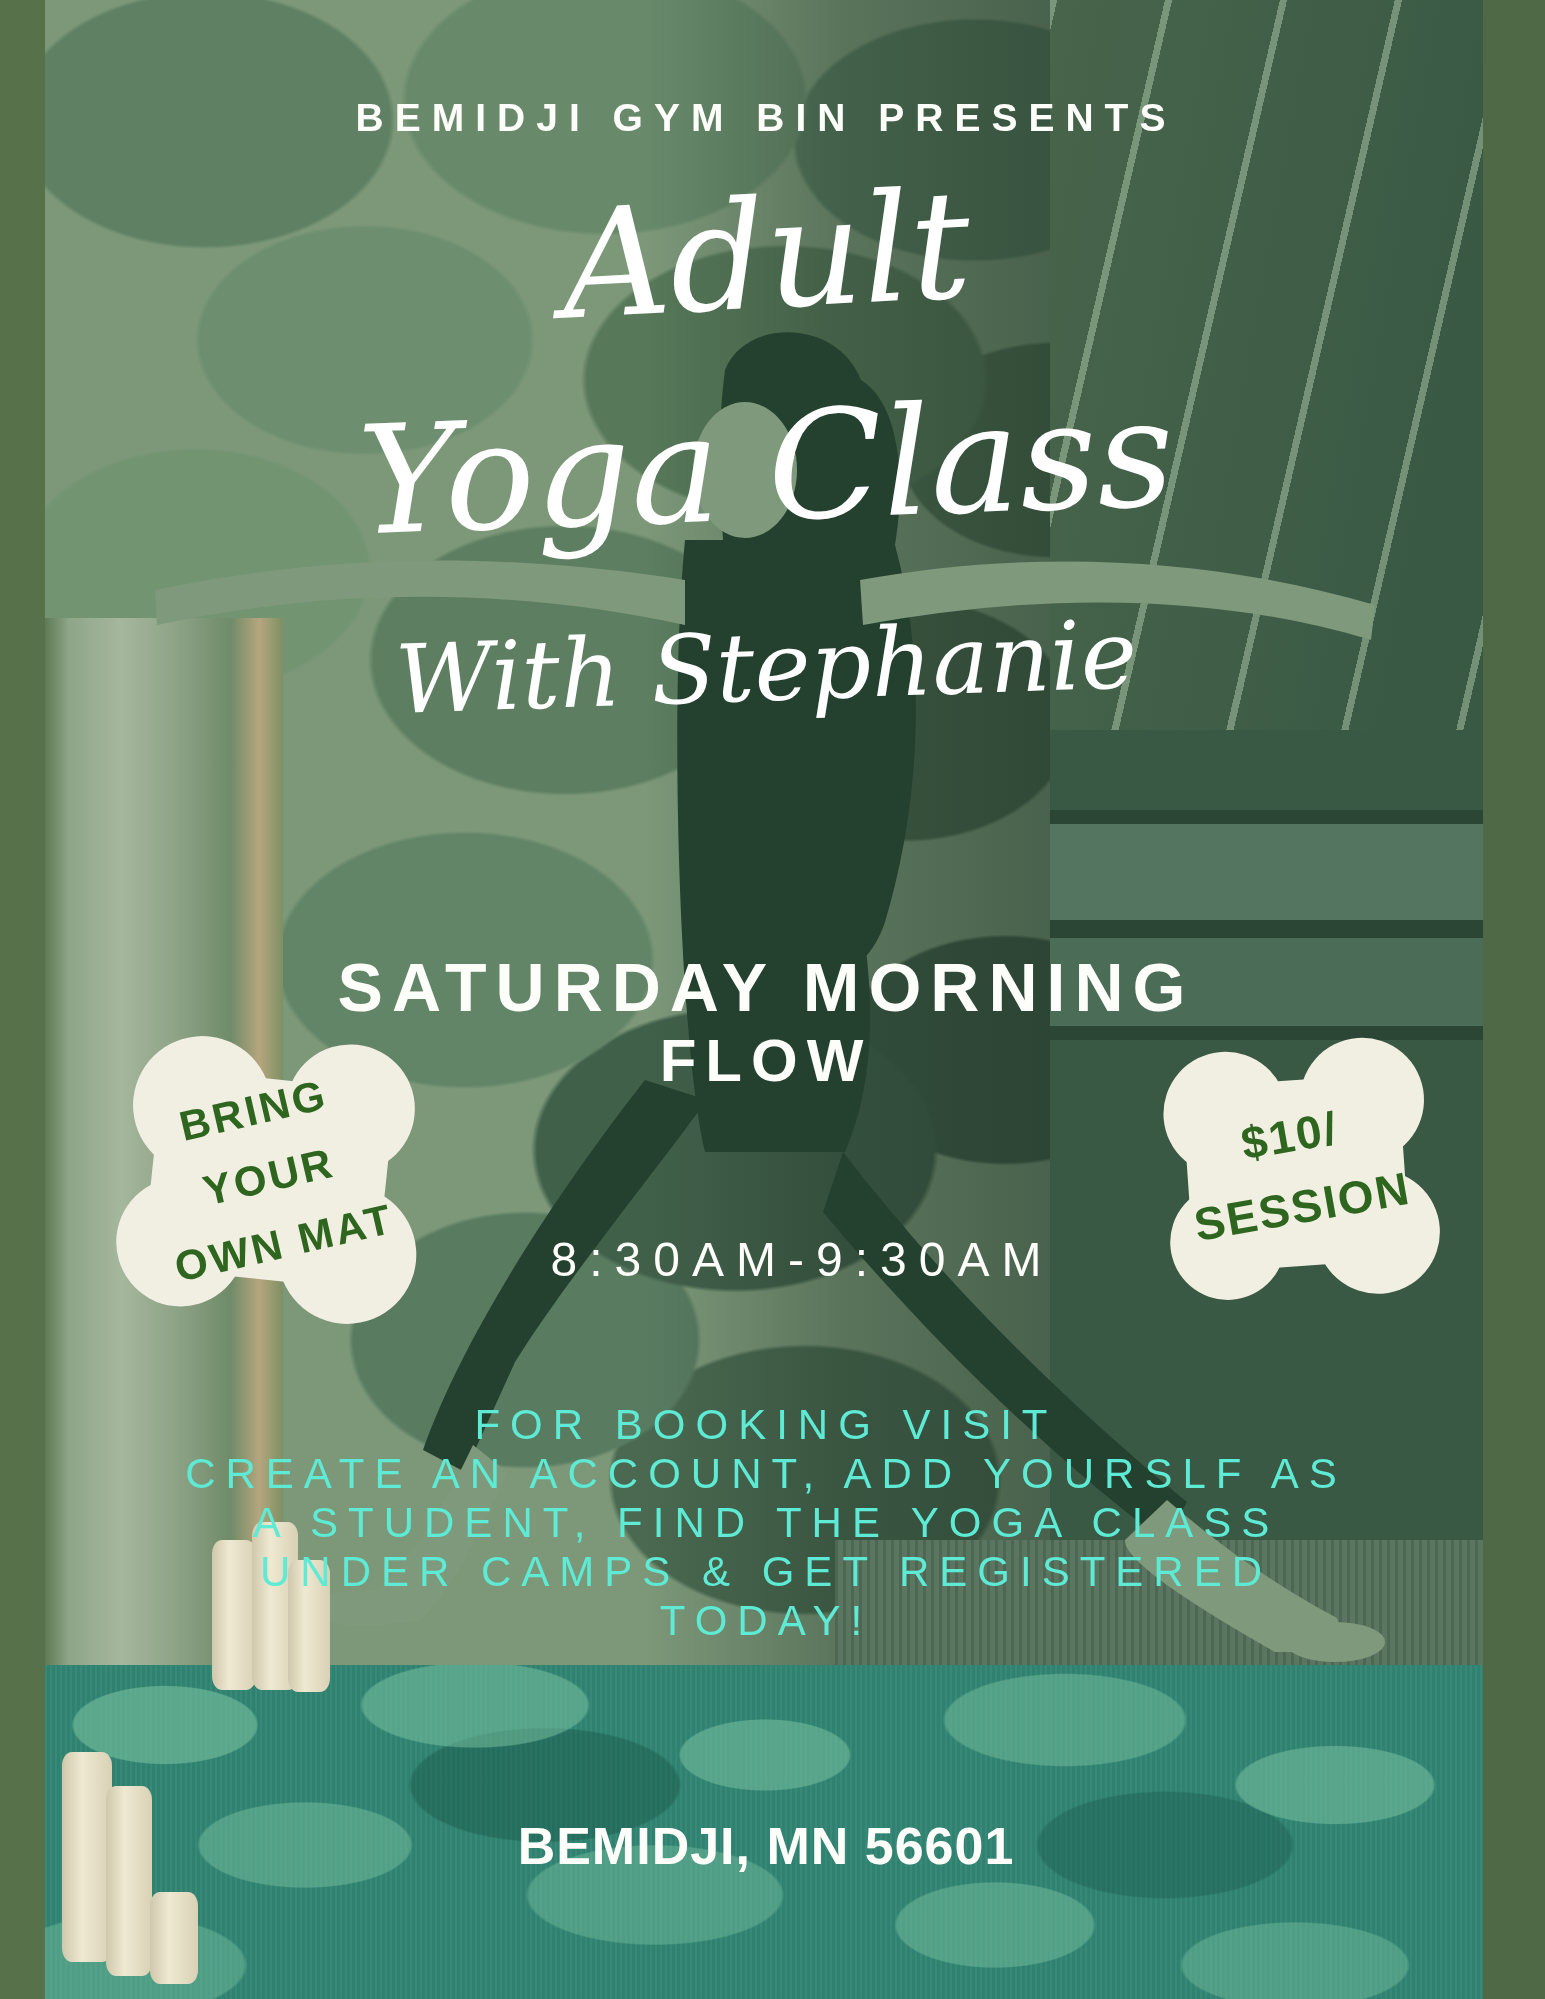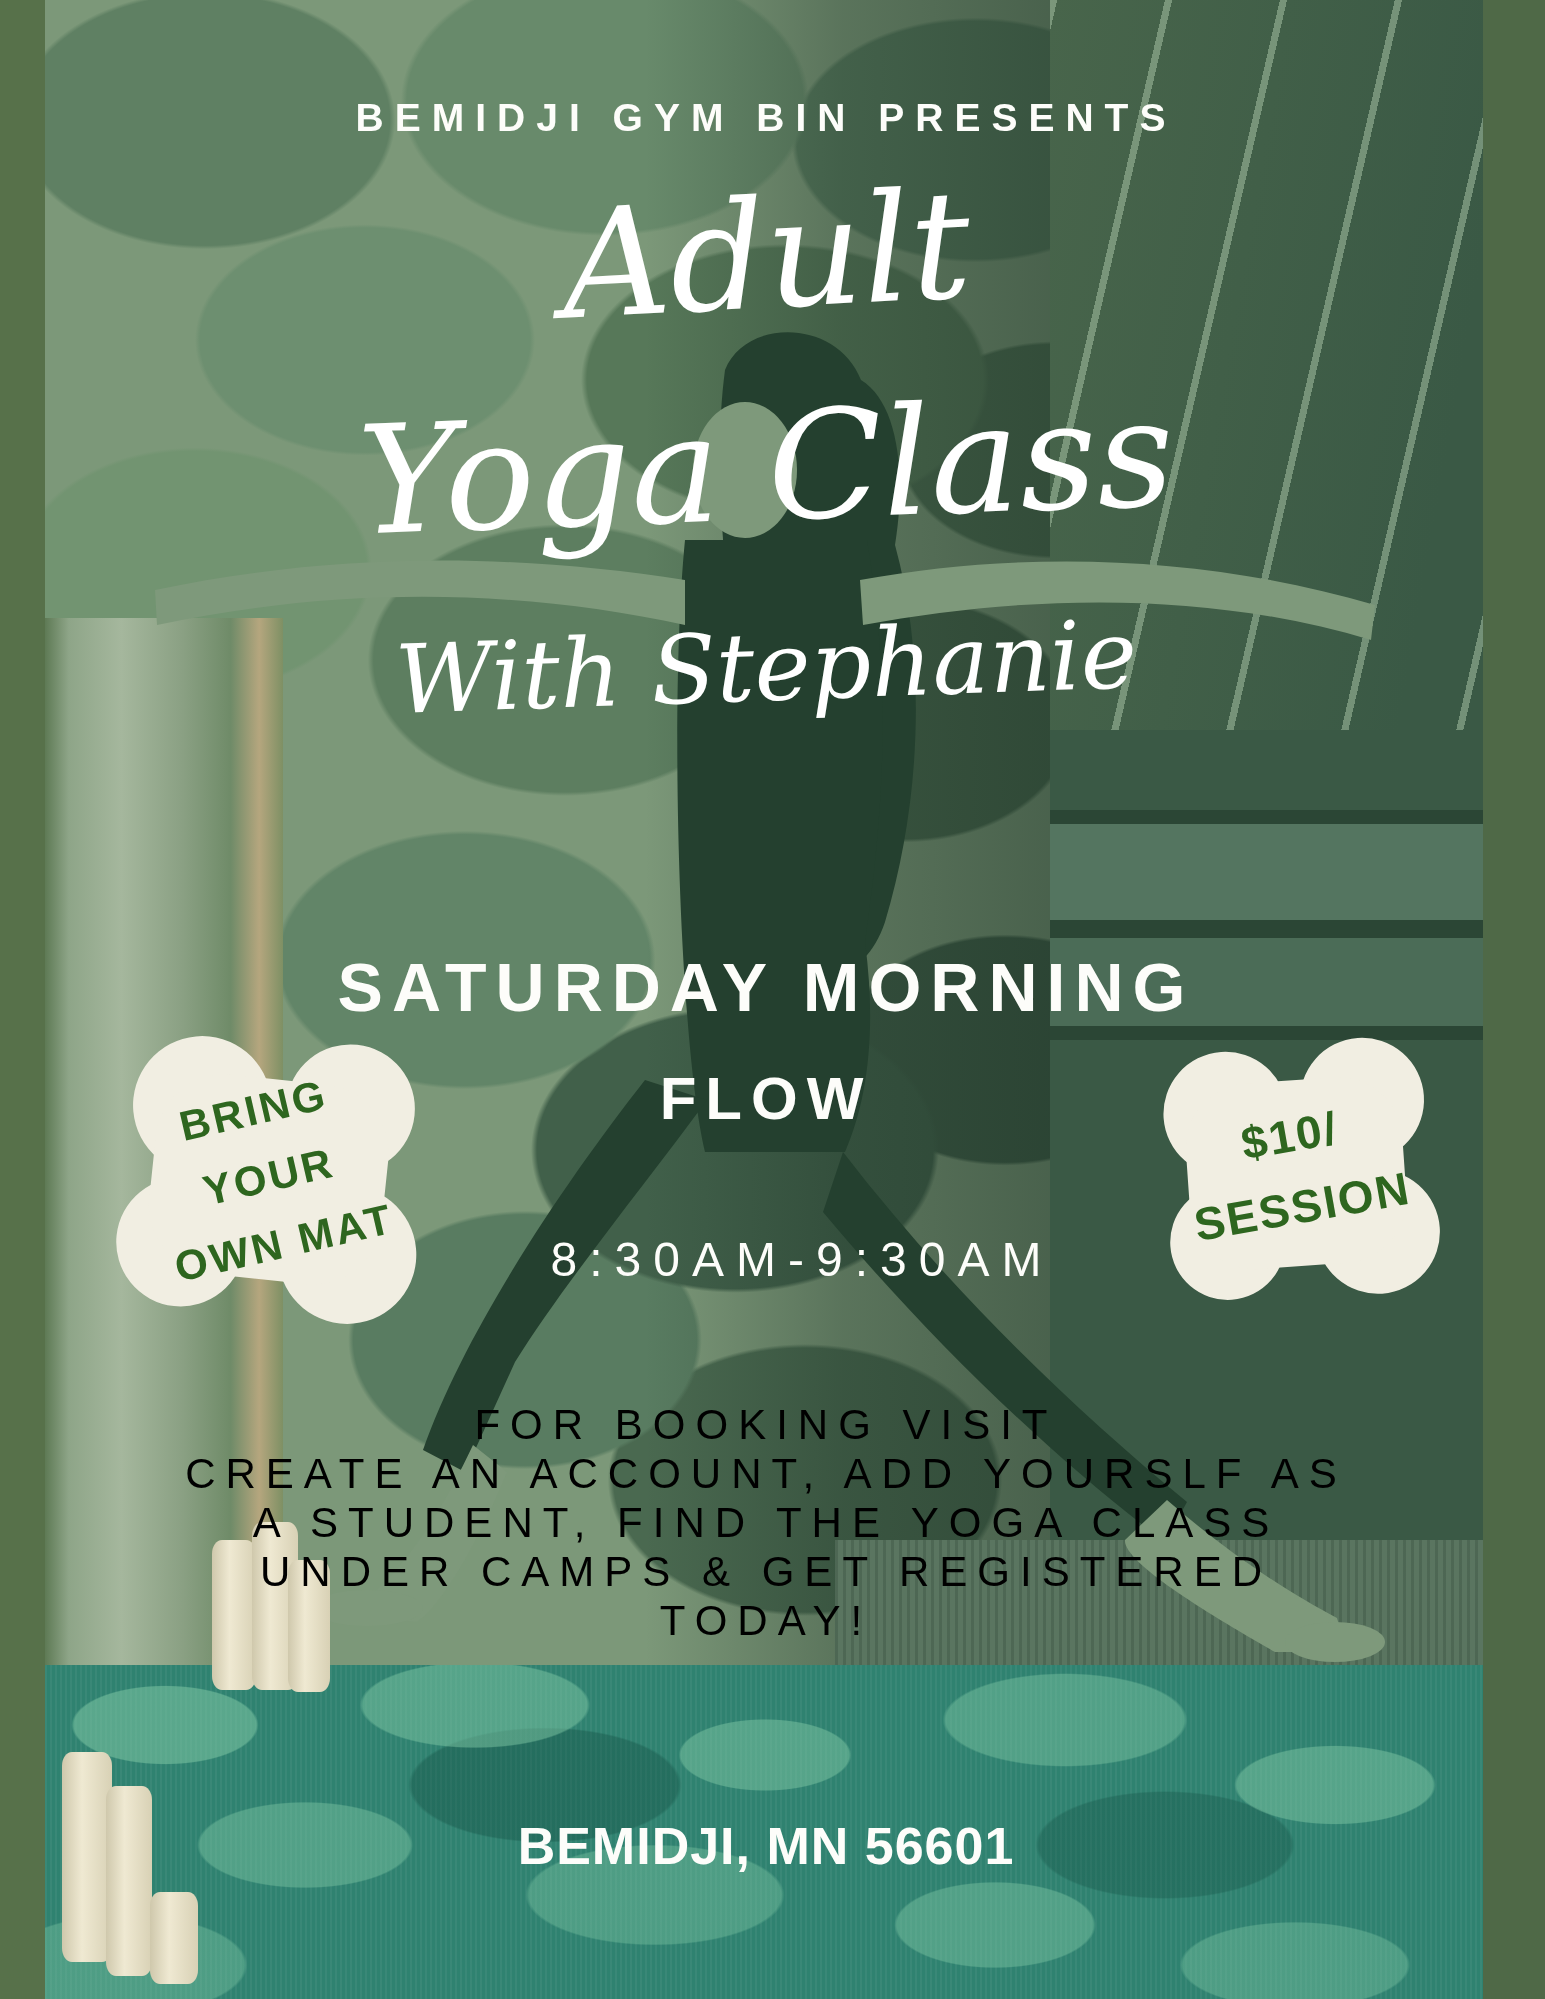--- a/index.html
+++ b/index.html
@@ -70,27 +70,27 @@
   .badge-line{display:block;}
 
   
   .txt{position:absolute;left:766px;transform:translateX(-50%);white-space:nowrap;z-index:8;color:#fdfdfa;text-align:center;}
   .presents{top:96px;font-size:39px;font-weight:700;letter-spacing:11px;}
   .script{font-family:"DejaVu Serif", serif;font-style:italic;font-weight:400;color:#ffffff;}
   .script-adult{top:168px;font-size:150px;transform:translateX(-50%) rotate(-3deg);}
   .script-yoga{top:380px;font-size:150px;transform:translateX(-50%) rotate(-2deg);}
   .script-with{top:612px;font-size:95px;transform:translateX(-50%) rotate(-2deg);}
   .session1{top:948px;font-size:68px;font-weight:700;letter-spacing:9px;}
-  .session2{top:1064px;font-size:60px;font-weight:700;letter-spacing:9px;}
+  .session2{top:1026px;font-size:60px;font-weight:700;letter-spacing:9px;}
   .dateline{top:1152px;font-size:48px;font-weight:400;letter-spacing:13px;}
   .dateline sup{font-size:26px;vertical-align:30px;letter-spacing:6px;margin-right:8px;}
   .dateline .mid{margin-left:12px;}
   .timeline{top:1232px;font-size:48px;font-weight:400;letter-spacing:12px;margin-left:36px;}
   .booking{top:1400px;z-index:8;}
-  .booking div{font-size:42px;font-weight:400;letter-spacing:10px;line-height:49px;color:#000000;}
+  .booking div{font-size:42px;font-weight:400;letter-spacing:10px;line-height:49px;color:#5eead4;}
   .addr1{top:1736px;font-size:52px;font-weight:700;letter-spacing:1px;}
   .addr2{top:1816px;font-size:52px;font-weight:700;letter-spacing:1px;}
 </style>
 </head>
 <body>
 
 <div class="poster">
 
   <div class="photo">
     <div class="stones"></div>

